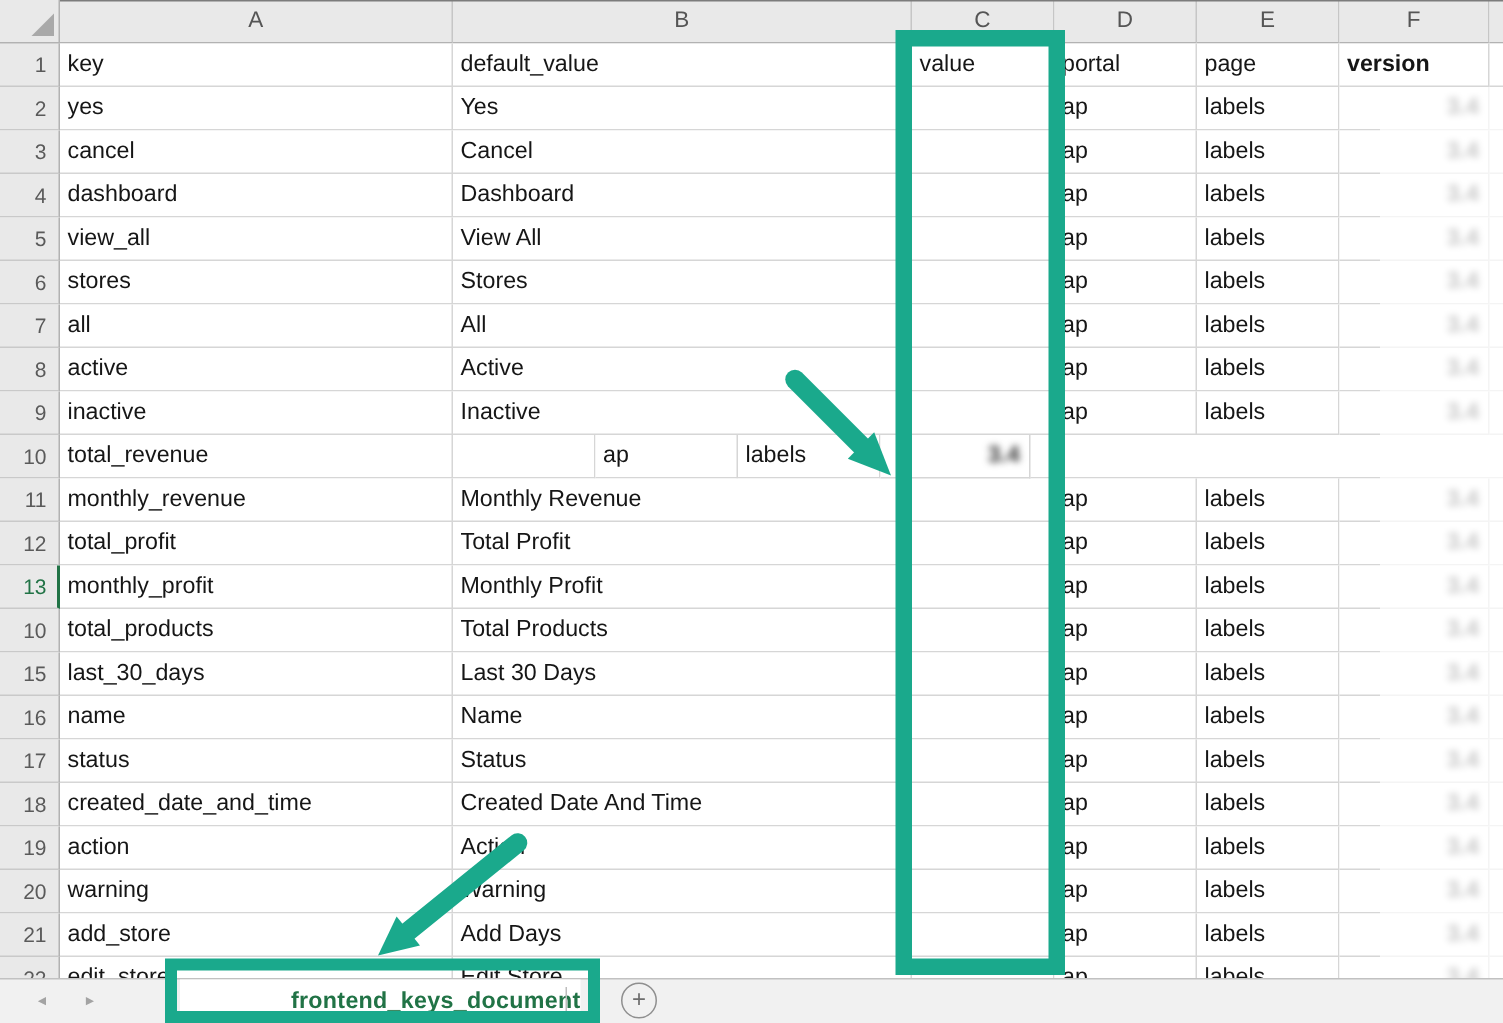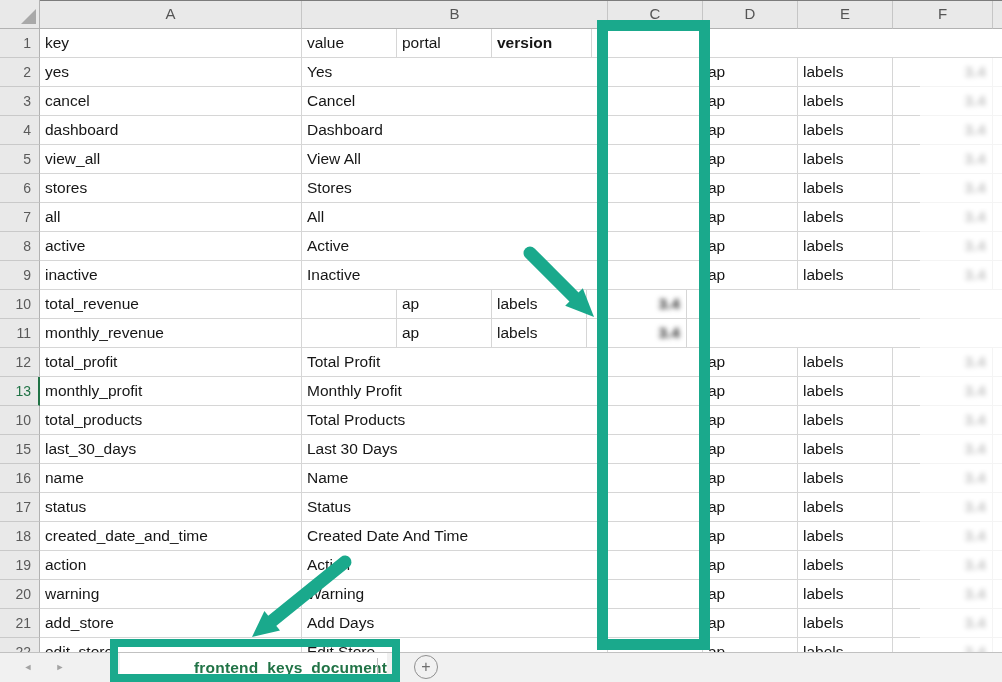--- a/index.html
+++ b/index.html
@@ -75,22 +75,24 @@
         <div class="col-hdr c-c">C</div>
         <div class="col-hdr c-d">D</div>
         <div class="col-hdr c-e">E</div>
         <div class="col-hdr c-f">F</div>
         <div class="col-hdr filler"></div>
     </div>
     <div>
         <div class="data-row">
     <div class="rowhdr">1</div>
   <div class="cell c-a">key</div>
+          <div class="cell c-b">default_value</div>
           <div class="cell c-c">value</div>
           <div class="cell c-d">portal</div>
+          <div class="cell c-e">page</div>
           <div class="cell c-f">version</div>
           <div class="cell c-g"></div>
         </div>
         <div class="data-row">
     <div class="rowhdr">2</div>
   <div class="cell c-a">yes</div>
           <div class="cell c-b">Yes</div>
           <div class="cell c-c"></div>
           <div class="cell c-d">ap</div>
           <div class="cell c-e">labels</div>
@@ -190,20 +192,21 @@
           <div class="cell c-d">ap</div>
           <div class="cell c-e">labels</div>
           <div class="cell c-f">
             <span class="vblur">3.4</span>
           </div>
           <div class="cell c-g"></div>
         </div>
         <div class="data-row">
     <div class="rowhdr">11</div>
   <div class="cell c-a">monthly_revenue</div>
+          <div class="cell c-b">Monthly Revenue</div>
           <div class="cell c-c"></div>
           <div class="cell c-d">ap</div>
           <div class="cell c-e">labels</div>
           <div class="cell c-f">
             <span class="vblur">3.4</span>
           </div>
           <div class="cell c-g"></div>
         </div>
         <div class="data-row">
     <div class="rowhdr">12</div>

